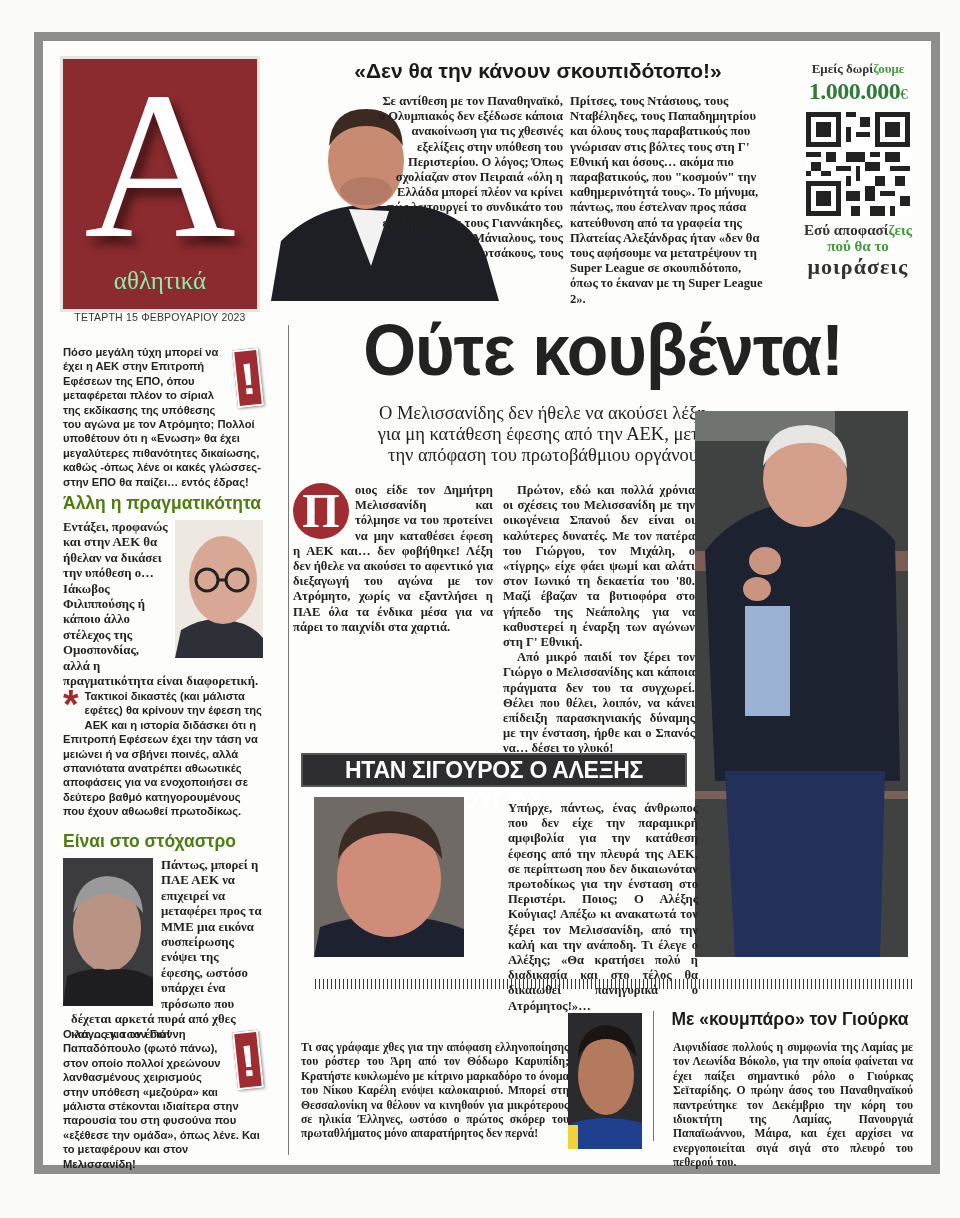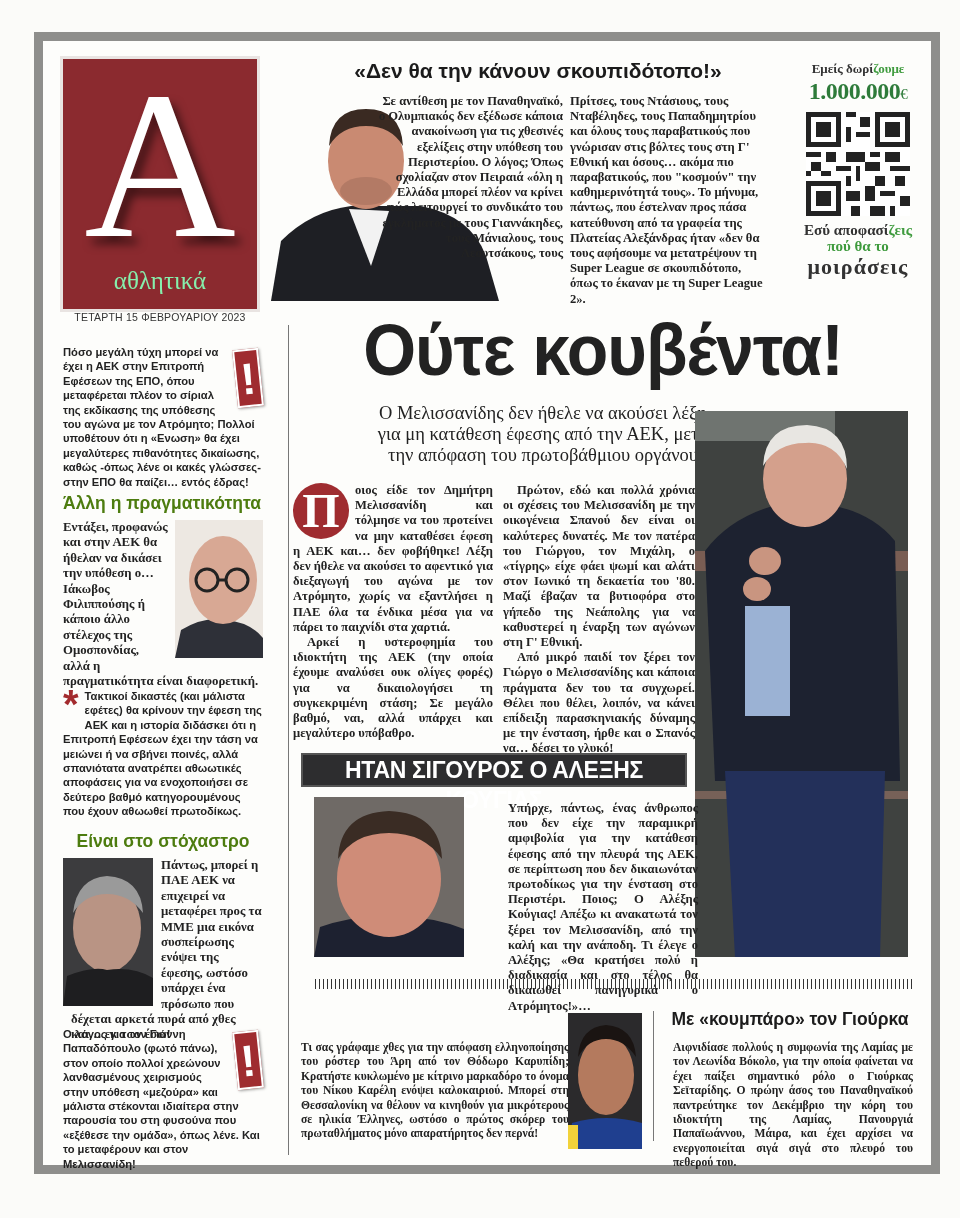--- a/index.html
+++ b/index.html
@@ -166,21 +166,21 @@
       <div class="body-text" style="font-size:12.8px; line-height:15.4px;">Εντάξει, προφανώς και στην ΑΕΚ θα ήθελαν να δικάσει την υπόθεση ο… Ιάκωβος Φιλιππούσης ή κάποιο άλλο στέλεχος της Ομοσπονδίας, αλλά η πραγματικότητα είναι διαφορετική.</div>
     </div>
   </div>
 
   <div class="abs left-box bold-sans" style="top:648px;">
     <span class="asterisk">*</span>
     <span>Τακτικοί δικαστές (και μάλιστα εφέτες) θα κρίνουν την έφεση της ΑΕΚ και η ιστορία διδάσκει ότι η Επιτροπή Εφέσεων έχει την τάση να μειώνει ή να σβήνει ποινές, αλλά σπανιότατα ανατρέπει αθωωτικές αποφάσεις για να ενοχοποιήσει σε δεύτερο βαθμό κατηγορουμένους που έχουν αθωωθεί πρωτοδίκως.</span>
   </div>
 
   <div class="abs left-box" style="top:790px;">
-    <div class="section-head" style="text-align:center;">Είναι στο στόχαστρο</div>
+    <div class="section-head" style="text-align:left;">Είναι στο στόχαστρο</div>
     <div style="margin-top:6px;">
       <div class="photo" style="float:left; width:90px; height:148px; margin:0 8px 2px 0;">
         <svg width="90" height="148" viewBox="0 0 90 148">
           <rect width="90" height="148" fill="#3c3c3e"></rect>
           <ellipse cx="44" cy="70" rx="34" ry="44" fill="#b99484"></ellipse>
           <path d="M10 55 Q14 20 44 18 Q78 20 80 55 Q66 36 44 36 Q22 36 10 55Z" fill="#9a9a9a"></path>
           <path d="M0 148 L4 118 Q30 108 44 112 Q70 108 90 120 L90 148Z" fill="#1e1e20"></path>
         </svg>
       </div>
       <div class="body-text" style="font-size:12.8px; line-height:15.4px;padding-left:8px;">Πάντως, μπορεί η ΠΑΕ ΑΕΚ να επιχειρεί να μεταφέρει προς τα ΜΜΕ μια εικόνα συσπείρωσης ενόψει της έφεσης, ωστόσο υπάρχει ένα πρόσωπο που δέχεται αρκετά πυρά από χθες και… εκ των έσω!</div>
@@ -190,21 +190,20 @@
   <div class="abs left-box bold-sans" style="top:986px;">
     <div class="exclaim float-r">!</div>
     <span>Ο λόγος για τον Γιάννη Παπαδόπουλο (φωτό πάνω), στον οποίο πολλοί χρεώνουν λανθασμένους χειρισμούς στην υπόθεση «μεζούρα» και μάλιστα στέκονται ιδιαίτερα στην παρουσία του στη φυσούνα που «εξέθεσε την ομάδα», όπως λένε. Και το μεταφέρουν και στον Μελισσανίδη!</span>
   </div>
 
   <div class="abs main-title">Ούτε κουβέντα!</div>
   <div class="abs subhead serif">Ο Μελισσανίδης δεν ήθελε να ακούσει λέξη για μη κατάθεση έφεσης από την ΑΕΚ, μετά την απόφαση του πρωτοβάθμιου οργάνου</div>
 
   <div class="abs body-text main-col1">
     <p><span class="dropcap">Π</span><span>οιος είδε τον Δημήτρη Μελισσανίδη και τόλμησε να του προτείνει να μην καταθέσει έφεση η ΑΕΚ και… δεν φοβήθηκε! Λέξη δεν ήθελε να ακούσει το αφεντικό για διεξαγωγή του αγώνα με τον Ατρόμητο, χωρίς να εξαντλήσει η ΠΑΕ όλα τα ένδικα μέσα για να πάρει το παιχνίδι στα χαρτιά.</span></p>
-    <p class="indent">Αρκεί η υστεροφημία του ιδιοκτήτη της ΑΕΚ (την οποία έχουμε αναλύσει ουκ ολίγες φορές) για να δικαιολογήσει τη συγκεκριμένη στάση; Σε μεγάλο βαθμό, ναι, αλλά υπάρχει και μεγαλύτερο υπόβαθρο.</p>
   </div>
   <div class="abs body-text main-col2">
     <p class="indent">Πρώτον, εδώ και πολλά χρόνια οι σχέσεις του Μελισσανίδη με την οικογένεια Σπανού δεν είναι οι καλύτερες δυνατές. Με τον πατέρα του Γιώργου, τον Μιχάλη, ο «τίγρης» είχε φάει ψωμί και αλάτι στον Ιωνικό τη δεκαετία του '80. Μαζί έβαζαν τα βυτιοφόρα στο γήπεδο της Νεάπολης για να καθυστερεί η έναρξη των αγώνων στη Γ' Εθνική.</p>
     <p class="indent">Από μικρό παιδί τον ξέρει τον Γιώργο ο Μελισσανίδης και κάποια πράγματα δεν του τα συγχωρεί. Θέλει που θέλει, λοιπόν, να κάνει επίδειξη παρασκηνιακής δύναμης με την ένσταση, ήρθε και ο Σπανός να… δέσει το γλυκό!</p>
   </div>
 
   <div class="abs photo main-photo">
     <svg width="213" height="546" viewBox="0 0 213 546">
       <rect width="213" height="546" fill="#3f4240"></rect>
       <rect x="0" y="0" width="140" height="30" fill="#6f7470"></rect>

